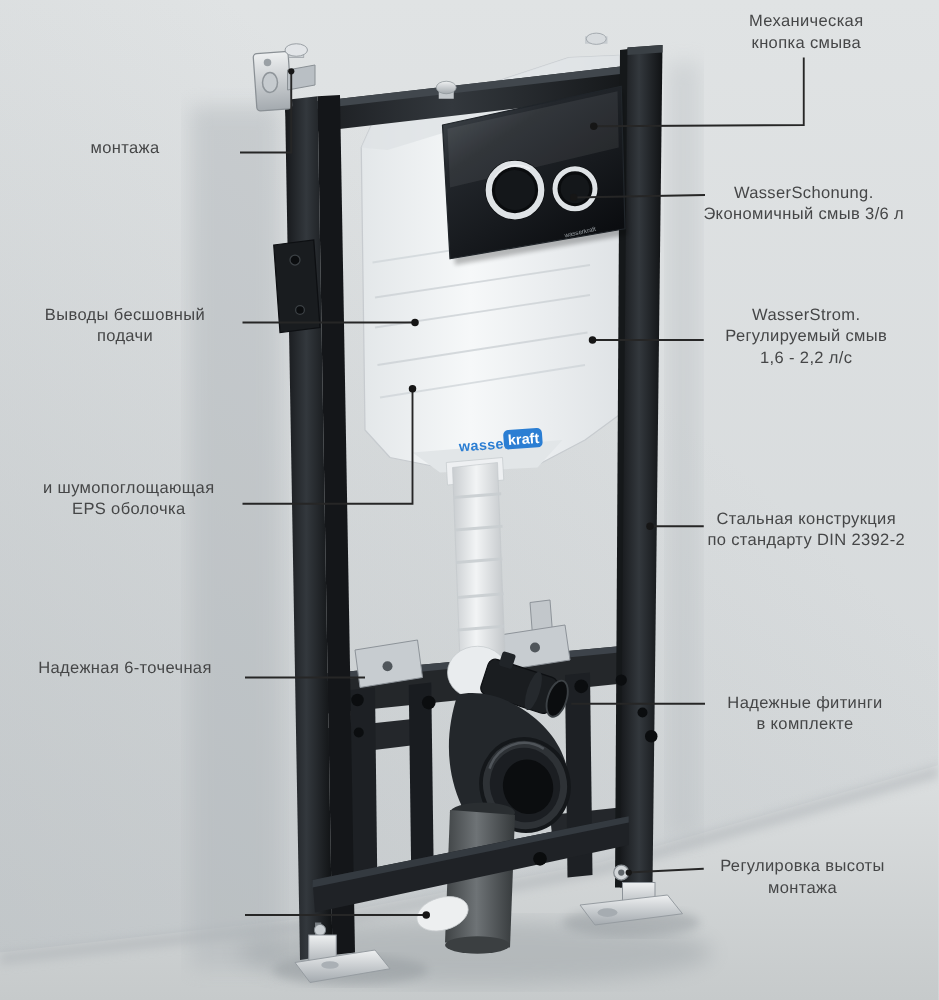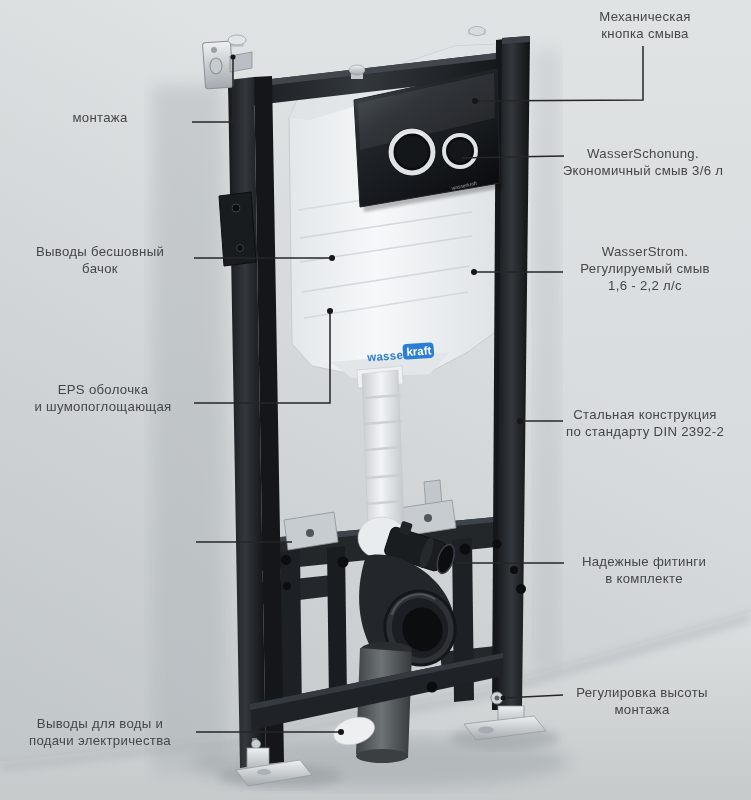--- a/index.html
+++ b/index.html
@@ -296,29 +296,26 @@
   <span>Регулировка высоты</span>
   <span>монтажа</span>
 </div>
 
 <div class="label" style="left:0;top:109px;width:200px">
   <span>монтажа</span>
 </div>
 
 <div class="label" style="left:0;top:243px;width:200px">
   <span>Выводы бесшовный</span>
-  <span>бачок</span>
+  <span>подачи</span>
 </div>
 
 <div class="label" style="left:3px;top:381px;width:200px">
+  <span>и шумопоглощающая</span>
   <span>EPS оболочка</span>
-  <span>и шумопоглощающая</span>
 </div>
 
 <div class="label" style="left:0;top:525px;width:200px">
-</div>
-
-<div class="label" style="left:0;top:715px;width:200px">
-  <span>Выводы для воды и</span>
-  <span>подачи электричества</span>
-</div>
+  <span>Надежная 6-точечная</span>
+</div>
+
 
 </div>
 
 </body></html>

